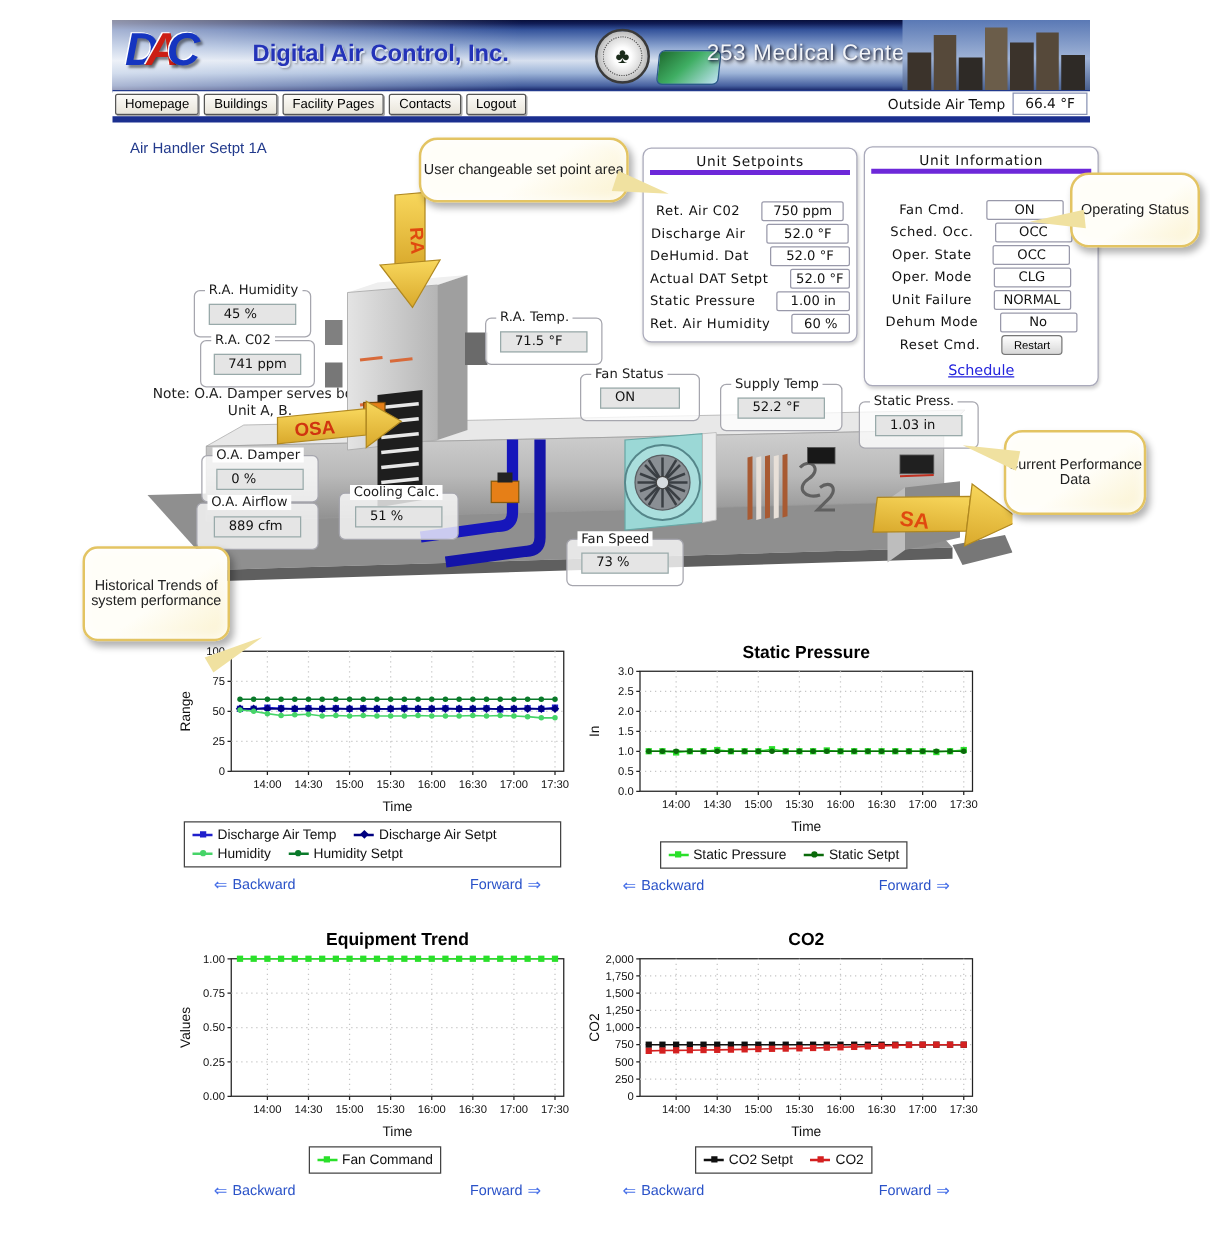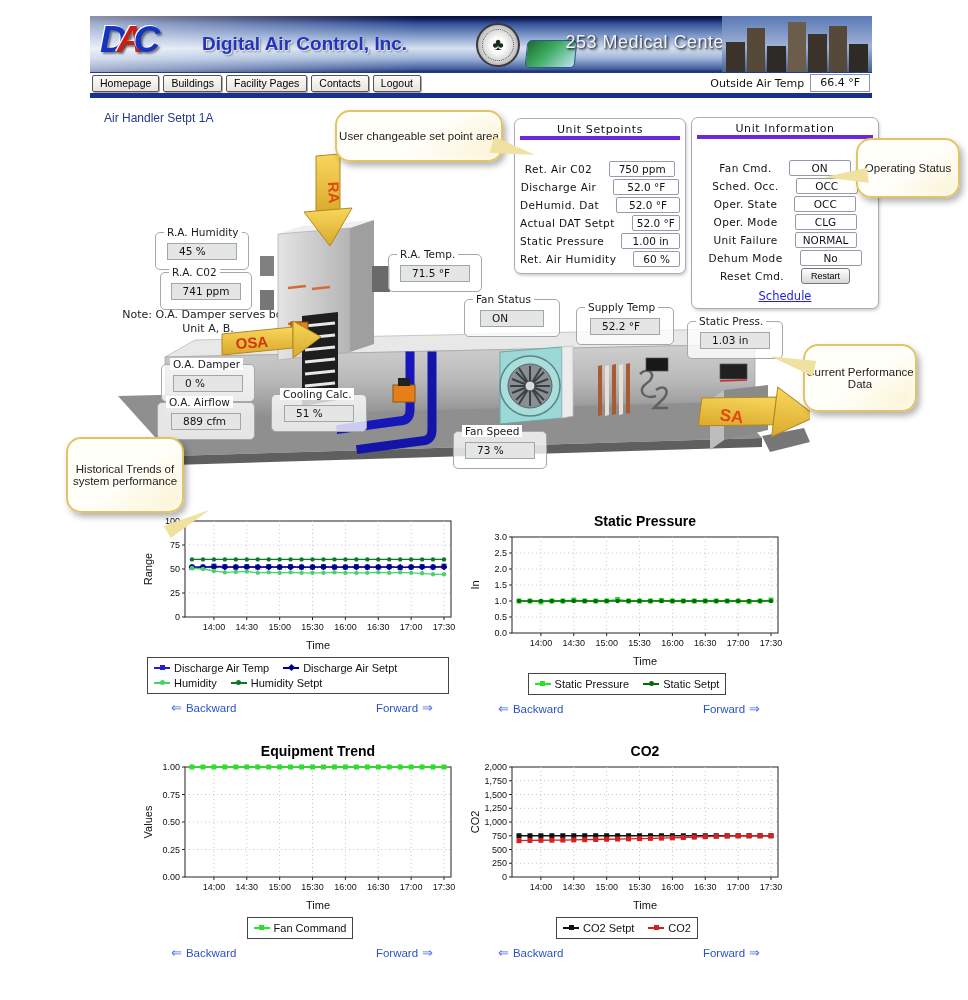--- a/index.html
+++ b/index.html
@@ -65,21 +65,21 @@
   .callout{position:absolute;background:linear-gradient(145deg,#fffef8 55%,#fbf2cf);border:2px solid #e3c463;border-radius:15px;
     box-shadow:3px 4px 6px rgba(0,0,0,.3),inset 0 0 10px #fff;display:flex;align-items:center;justify-content:center;
     text-align:center;font-size:11.5px;color:#222;padding:4px 0;box-sizing:border-box;z-index:5;}
   .tail{position:absolute;width:0;height:0;border-style:solid;}
   #co-setpoint{left:335px;top:110px;width:168px;height:52px;}
   #co-setpoint .tail{right:-34px;bottom:0px;border-width:5px 0 12px 44px;border-color:transparent transparent transparent #f0e1a0;transform:rotate(18deg);}
   #co-operating{left:856px;top:138px;width:104px;height:60px;}
   #co-operating .tail{left:-34px;top:30px;border-width:5px 44px 10px 0;border-color:transparent #f0e1a0 transparent transparent;transform:rotate(-6deg);}
   #co-current{left:803px;top:344px;width:114px;height:68px;}
   #co-current .tail{left:-36px;top:10px;border-width:5px 46px 11px 0;border-color:transparent #f0e1a0 transparent transparent;transform:rotate(12deg);}
-  #co-historical{left:66px;top:437px;width:118px;height:76px;}
+  #co-historical{left:66px;top:437px;width:118px;height:76px;border-radius:12px;}
   #co-historical .tail{right:-30px;bottom:-16px;border-width:9px 0 5px 48px;border-color:transparent transparent transparent #f0e1a0;transform:rotate(-30deg);}
 
   
   .chart-block{position:absolute;width:318px;}
   .chart-title{margin-left:44px;width:266px;text-align:center;font-weight:bold;font-size:14px;color:#000;}
   svg.plot{display:block;margin-top:2px;}
   svg.plot text{font-family:"Liberation Sans",sans-serif;}
   .legend{border:1.5px solid #444;background:#fff;display:flex;flex-wrap:wrap;column-gap:14px;row-gap:3px;
     font-size:11px;padding:4px 6px;box-sizing:border-box;margin-top:4px;align-items:center;}
   .legend-wide{margin-left:6px;width:302px;}

